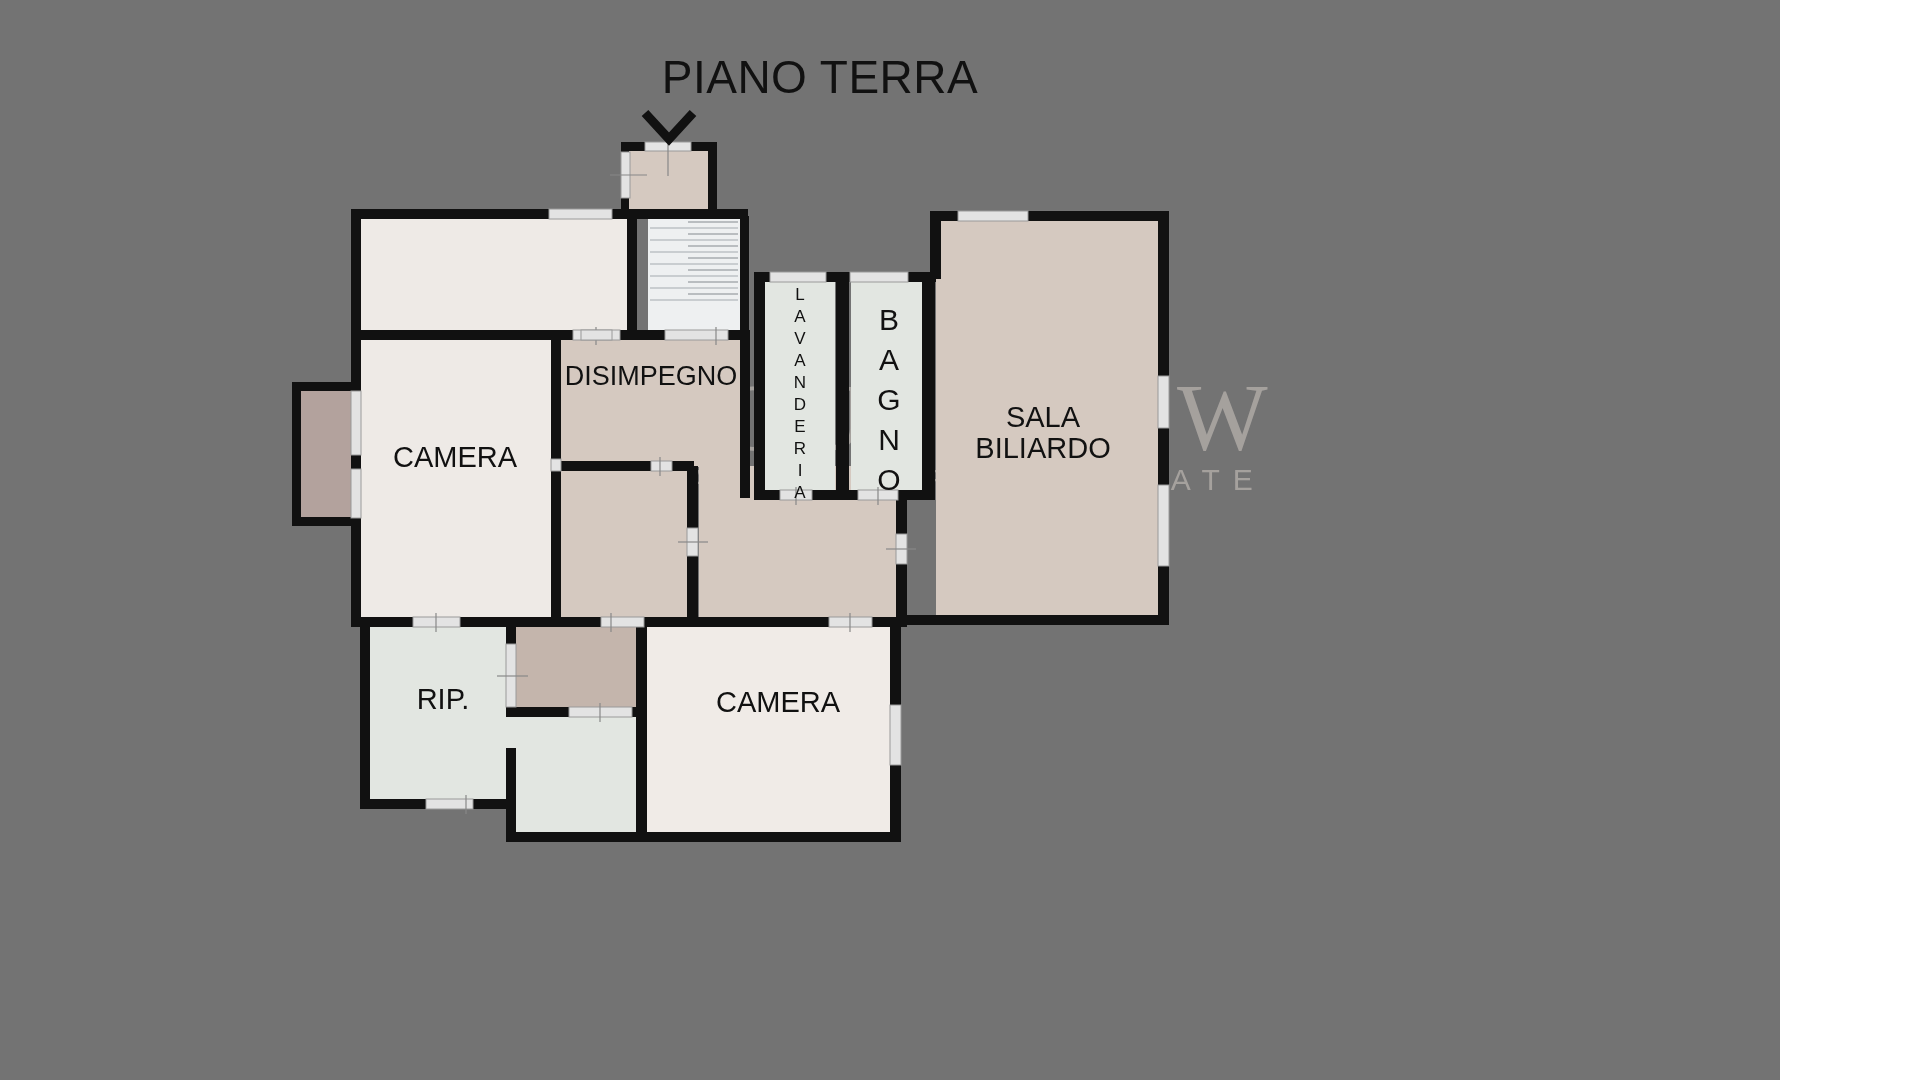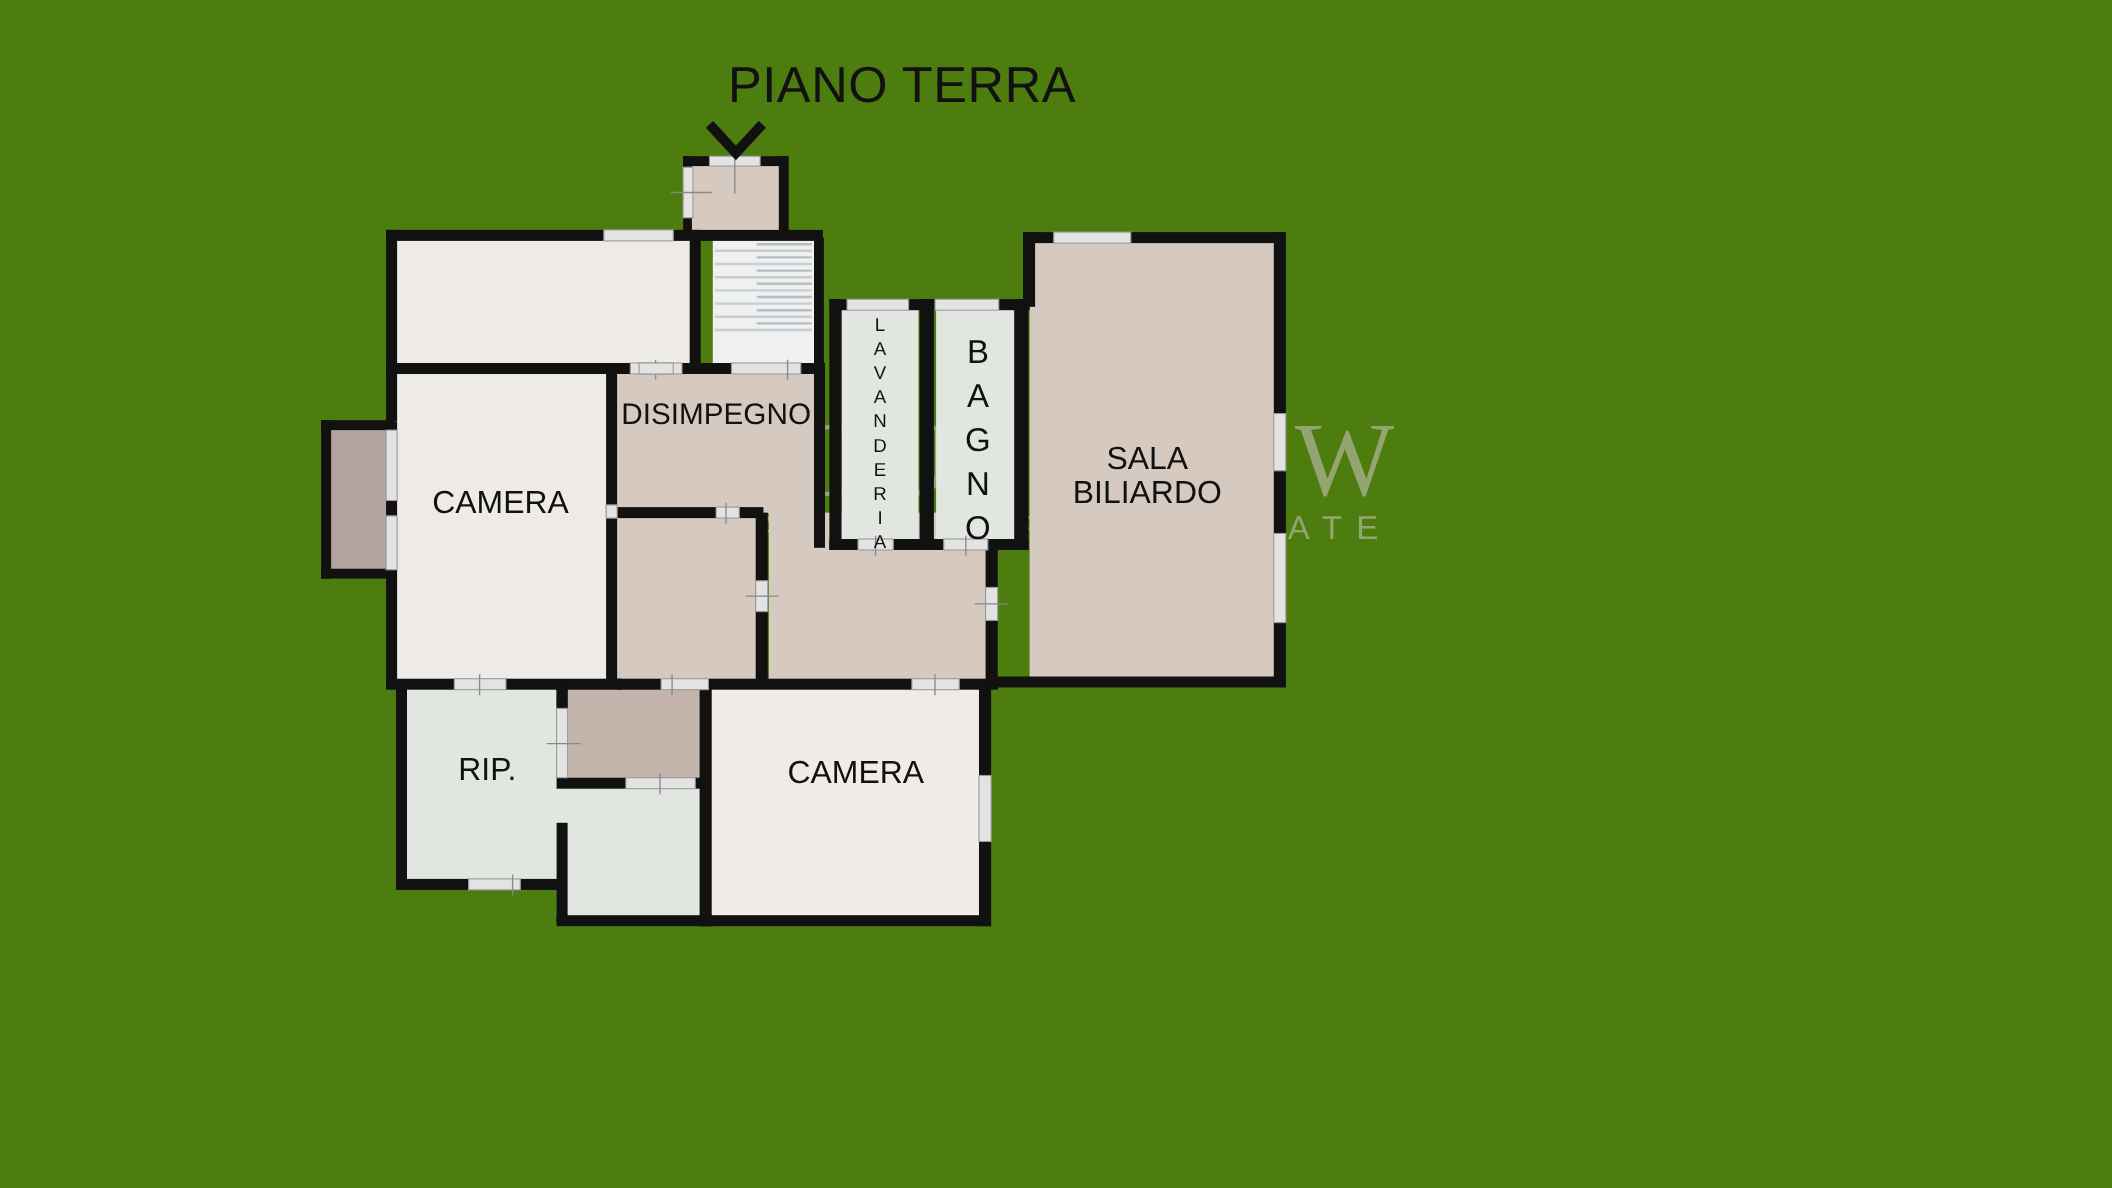--- a/index.html
+++ b/index.html
@@ -7,23 +7,23 @@
     margin: 0;
     padding: 0;
     background: #ffffff;
     width: 1920px;
     height: 1080px;
     overflow: hidden;
     font-family: "Liberation Sans", sans-serif;
   }
   #stage {
     position: relative;
-    width: 1920px;
+    width: 1780px;
     height: 1080px;
-    background: #4d7c0f;
+    background: #737373;
   }
   #plan-title {
     position: absolute;
     left: 0;
     top: 50px;
     width: 1920px;
     text-align: center;
     transform: translateX(-140px);
     font-size: 46px;
     letter-spacing: 0.5px;

